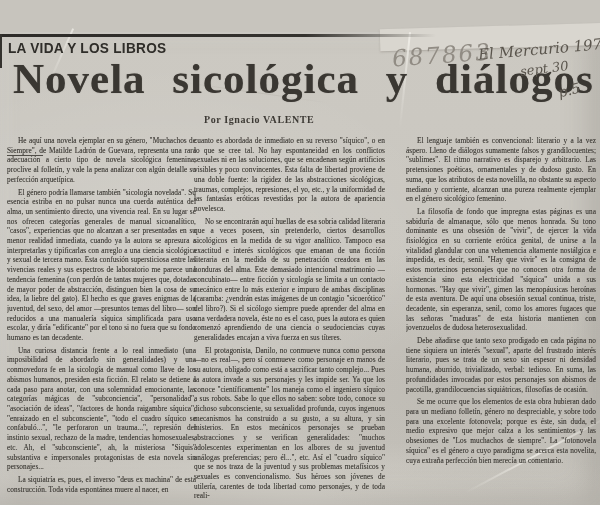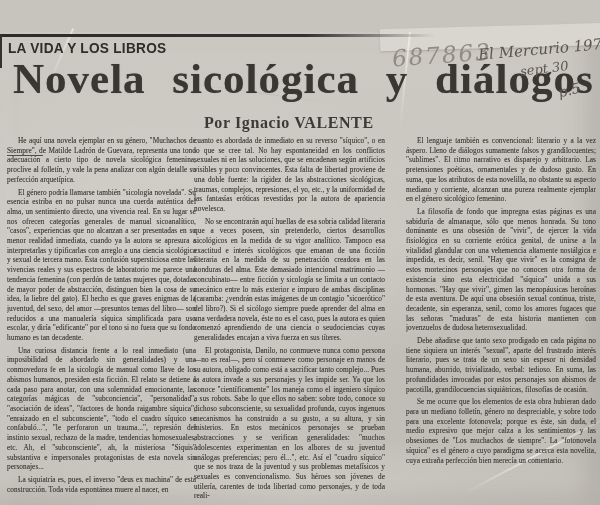--- a/index.html
+++ b/index.html
@@ -48,21 +48,21 @@
   }
   .headline{
     position:absolute;left:13px;top:22px;width:575px;margin:0;
     font-family:"Liberation Serif", serif;font-weight:bold;
     font-size:43px;color:#3a3732;letter-spacing:1px;word-spacing:15px;
     white-space:nowrap;text-shadow:0 0 0.7px rgba(58,55,50,0.55);
   }
   .byline{
     position:absolute;left:204px;top:82px;
     font-family:"Liberation Serif", serif;font-weight:bold;
-    font-size:16px;color:#3d3a35;letter-spacing:0.6px;white-space:nowrap;
+    font-size:10px;color:#3d3a35;letter-spacing:0.6px;white-space:nowrap;
   }
   .hand{
     position:absolute;font-family:"DejaVu Serif", serif;font-style:italic;white-space:nowrap;
   }
   .hand.catalog{left:392px;top:10px;font-size:23px;color:#918c84;letter-spacing:2px;transform:rotate(-4deg);}
   .hand.source{left:478px;top:8px;font-size:15px;color:#5a554d;transform:rotate(-5deg);}
   .hand.date{left:520px;top:29px;font-size:13px;color:#5a554d;transform:rotate(-7deg);}
   .hand.pageno{left:558px;top:50px;font-size:14px;color:#5a554d;transform:rotate(-14deg);}
 
   .col{
@@ -98,21 +98,21 @@
   <h1 class="headline">Novela sicológica y diálogos</h1>
 
   <div class="byline">Por Ignacio VALENTE</div>
 
   <div class="hand catalog">687863</div>
   <div class="hand source">El Mercurio 1972</div>
   <div class="hand date">sept 30</div>
   <div class="hand pageno">p.5</div>
 
   <div class="col" id="col1">
-    <p>He aquí una novela ejemplar en su género, "Muchachos de Siempre", de Matilde Ladrón de Guevara, representa una tono adecuación a cierto tipo de novela sicológica femenina, proclive al folletín, y vale la pena analizar con algún detalle su perfección arquetípica.</p>
+    <p>He aquí una novela ejemplar en su género, "Muchachos de Siempre", de Matilde Ladrón de Guevara, representa una rara adecuación a cierto tipo de novela sicológica femenina, proclive al folletín, y vale la pena analizar con algún detalle su perfección arquetípica.</p>
     <p>El género podría llamarse también "sicología novelada". Su esencia estriba en no pulsar nunca una cuerda auténtica del alma, un sentimiento directo, una vivencia real. En su lugar se nos ofrecen categorías generales de manual sicoanalítico, "casos", experiencias que no alcanzan a ser presentadas en su menor realidad inmediata, cuando ya la autora se apresura a interpretarlas y tipificarlas con arreglo a una ciencia sicológica y sexual de tercera mano. Esta confusión supersticiosa entre las vivencias reales y sus espectros de laboratorio me parece una tendencia femenina (con perdón de tantas mujeres que, dotadas de mayor poder de abstracción, distinguen bien la cosa de su idea, la liebre del gato). El hecho es que graves enigmas de la juventud, del sexo, del amor —presuntos temas del libro— son reducidos a una manualería síquica simplificada para uso escolar, y diría "edificante" por el tono si no fuera que su fondo humano es tan decadente.</p>
     <p>Una curiosa distancia frente a lo real inmediato (una imposibilidad de abordarlo sin generalidades) y una conmovedora fe en la sicología de manual como llave de los abismos humanos, presiden esta ficción. El relato se detiene a cada paso para anotar, con una solemnidad emocionante, las categorías mágicas de "subconciencia", "personalidad", "asociación de ideas", "factores de honda raigambre síquica", "enraizado en el subconsciente", "todo el cuadro síquico se confabuló...", "le perforaron un trauma...", represión del instinto sexual, rechazo de la madre, tendencias homosexuales, etc. Ah, el "subconsciente", ah, la misteriosa "Siquis" substantiva e impersonales protagonistas de esta novela sin personajes...</p>
     <p>La siquiatría es, pues, el inverso "deus ex machina" de esta construcción. Toda vida espontánea muere al nacer, en</p>
   </div>
 
   <div class="col" id="col2">
     <p class="cont">cuanto es abordada de inmediato en su reverso "síquico", o en lo que se cree tal. No hay espontaneidad en los conflictos sexuales ni en las soluciones, que se encadenan según artificios visibles y poco convincentes. Esta falta de libertad proviene de una doble fuente: la rigidez de las abstracciones sicológicas, traumas, complejos, represiones, el yo, etc., y la uniformidad de las fantasías eróticas revestidas por la autora de apariencia novelesca.</p>
     <p>No se encontrarán aquí huellas de esa sobria calidad literaria que a veces poseen, sin pretenderlo, ciertos desarrollos sicológicos en la medida de su vigor analítico. Tampoco esa exactitud e interés sicológicos que emanan de una ficción literaria en la medida de su penetración creadora en las honduras del alma. Este demasiado intencional matrimonio —concubinato— entre ficción y sicología se limita a un contacto mecánico entre lo más exterior e impuro de ambas disciplinas (caramba: ¿vendrán estas imágenes de un contagio "sicoerótico" del libro?). Si el sicólogo siempre puede aprender del alma en una verdadera novela, éste no es el caso, pues la autora es quien comenzó aprendiendo de una ciencia o seudociencias cuyas generalidades encajan a viva fuerza en sus títeres.</p>
     <p>El protagonista, Danilo, no conmueve nunca como persona —no es real—, pero sí conmueve como personaje en manos de su autora, obligado como está a sacrificar tanto complejo... Pues la autora invade a sus personajes y les impide ser. Ya que los conoce "científicamente" los maneja como el ingeniero síquico a sus robots. Sabe lo que ellos no saben: sobre todo, conoce su dichoso subconsciente, su sexualidad profunda, cuyos ingenuos mecanismos ha construido a su gusto, a su altura, y sin misterios. En estos mecánicos personajes se prueban abstracciones y se verifican generalidades: "muchos adolescentes experimentan en los albores de su juventud análogas preferencias; pero él...", etc. Así el "cuadro síquico" que se nos traza de la juventud y sus problemas metafísicos y sexuales es convencionalismo. Sus héroes son jóvenes de utilería, carentes de toda libertad como personajes, y de toda reali-</p>
   </div>

